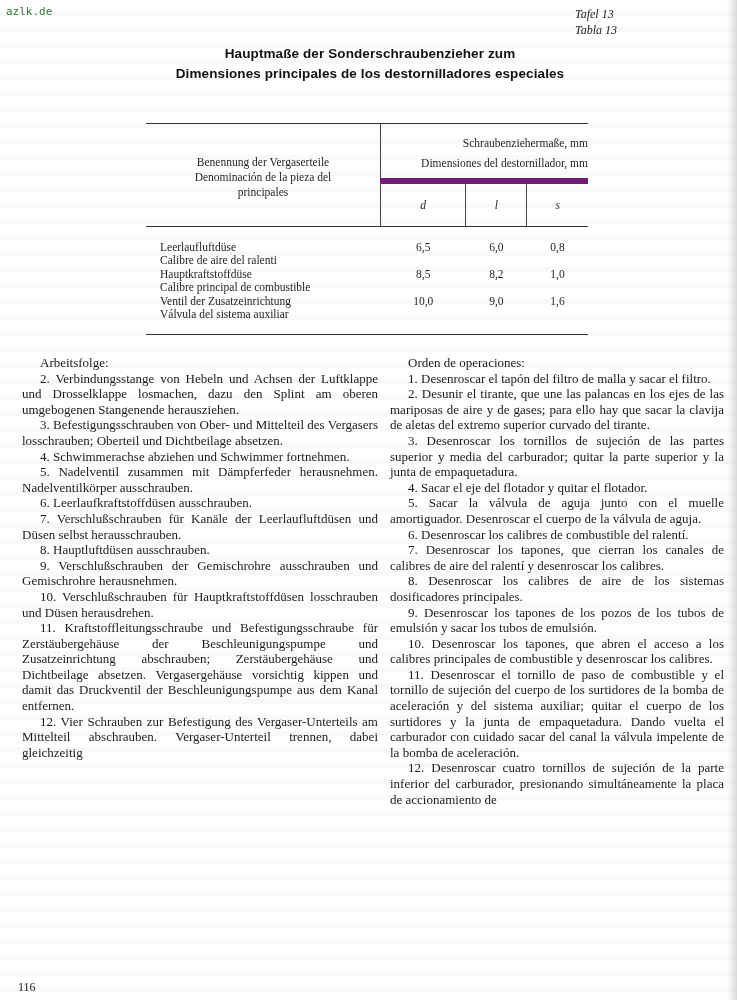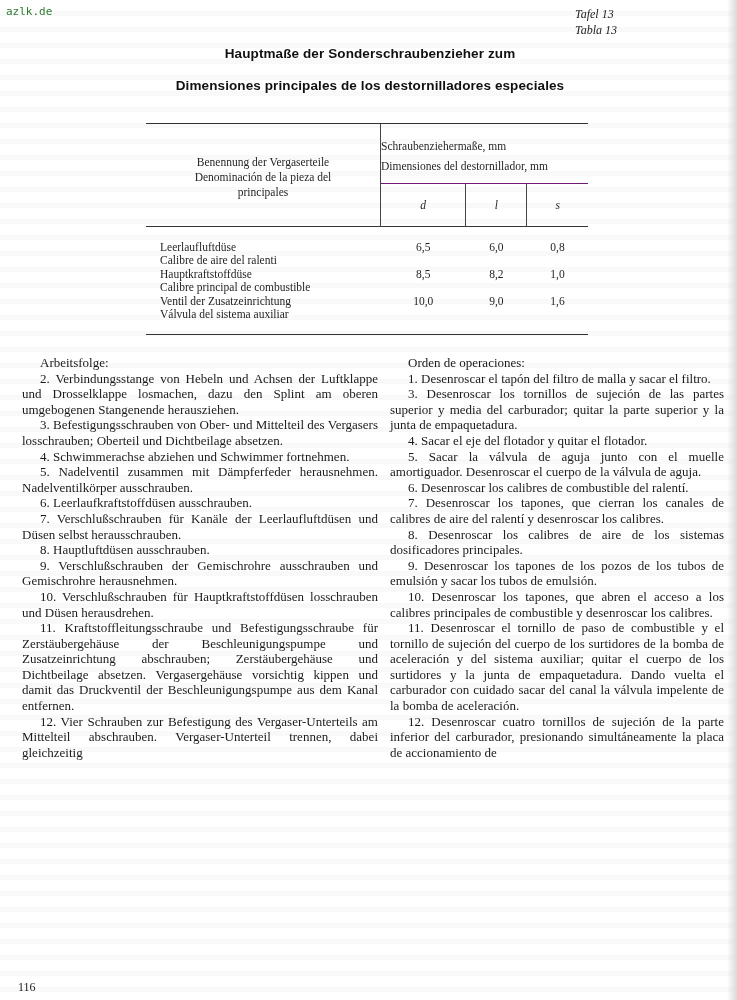--- a/index.html
+++ b/index.html
@@ -23,29 +23,29 @@
   }
   .tafel {
     position: absolute; right: 120px; top: 6px; text-align: left;
     font-style: italic; font-size: 12px; line-height: 16px; color: #222;
   }
   .titles {
     position: absolute; left: 140px; width: 460px; top: 46px; text-align: center;
     font-family: "Liberation Sans", "DejaVu Sans", sans-serif; font-weight: bold;
     font-size: 13.5px; line-height: 16px; letter-spacing: 0.1px; color: #111;
   }
-  .titles .es { margin-top: 16px; }
+  .titles .es { margin-top: 4px; }
   table.dims {
     position: absolute; left: 146px; top: 123px; width: 442px;
     border-collapse: collapse; font-size: 11.5px; color: #1f1f1f;
   }
   table.dims .toprule td { border-top: 1.3px solid #333; height: 0; padding: 0; }
   table.dims th { font-weight: normal; }
   .hdr-name { width: 218px; text-align: center; vertical-align: middle; line-height: 15px; border-right: 1px solid #444; padding: 10px 8px 6px 8px; height: 86px; }
-  .hdr-group { text-align: left; line-height: 20px; padding: 8px 0 4px; border-bottom: 1px solid #701a75; }
+  .hdr-group { text-align: right; line-height: 20px; padding: 8px 0 4px; border-bottom: 6px solid #701a75; }
   .hdr-sym { text-align: center; font-style: italic; height: 40px; }
   .hdr-sym.mid { border-left: 1px solid #444; border-right: 1px solid #444; }
   .midrule td { border-top: 1.3px solid #333; height: 14px; padding: 0; }
   .row td { vertical-align: top; padding: 0; }
   .row .name { line-height: 12.5px; padding-left: 14px; }
   .row .val { text-align: center; line-height: 12.5px; }
   .botrule td { border-top: 1.3px solid #333; height: 0; padding: 0; }
   .col {
     position: absolute; top: 355px; font-size: 13px; line-height: 15.6px;
     text-align: justify; color: #1a1a1a;
@@ -156,20 +156,21 @@
   <p>8. Hauptluftdüsen ausschrauben.</p>
   <p>9. Verschlußschrauben der Gemischrohre ausschrauben und Gemischrohre herausnehmen.</p>
   <p>10. Verschlußschrauben für Hauptkraftstoffdüsen losschrauben und Düsen herausdrehen.</p>
   <p>11. Kraftstoffleitungsschraube und Befestigungsschraube für Zerstäubergehäuse der Beschleunigungspumpe und Zusatzeinrichtung abschrauben; Zerstäubergehäuse und Dichtbeilage absetzen. Vergasergehäuse vorsichtig kippen und damit das Druckventil der Beschleunigungspumpe aus dem Kanal entfernen.</p>
   <p>12. Vier Schrauben zur Befestigung des Vergaser-Unterteils am Mittelteil abschrauben. Vergaser-Unterteil trennen, dabei gleichzeitig</p>
 </div>
 
 <div class="col es">
   <p class="head">Orden de operaciones:</p>
   <p>1. Desenroscar el tapón del filtro de malla y sacar el filtro.</p>
+  <p>2. Desunir el tirante, que une las palancas en los ejes de las mariposas de aire y de gases; para ello hay que sacar la clavija de aletas del extremo superior curvado del tirante.</p>
   <p>3. Desenroscar los tornillos de sujeción de las partes superior y media del carburador; quitar la parte superior y la junta de empaquetadura.</p>
   <p>4. Sacar el eje del flotador y quitar el flotador.</p>
   <p>5. Sacar la válvula de aguja junto con el muelle amortiguador. Desenroscar el cuerpo de la válvula de aguja.</p>
   <p>6. Desenroscar los calibres de combustible del ralentí.</p>
   <p>7. Desenroscar los tapones, que cierran los canales de calibres de aire del ralentí y desenroscar los calibres.</p>
   <p>8. Desenroscar los calibres de aire de los sistemas dosificadores principales.</p>
   <p>9. Desenroscar los tapones de los pozos de los tubos de emulsión y sacar los tubos de emulsión.</p>
   <p>10. Desenroscar los tapones, que abren el acceso a los calibres principales de combustible y desenroscar los calibres.</p>
   <p>11. Desenroscar el tornillo de paso de combustible y el tornillo de sujeción del cuerpo de los surtidores de la bomba de aceleración y del sistema auxiliar; quitar el cuerpo de los surtidores y la junta de empaquetadura. Dando vuelta el carburador con cuidado sacar del canal la válvula impelente de la bomba de aceleración.</p>
   <p>12. Desenroscar cuatro tornillos de sujeción de la parte inferior del carburador, presionando simultáneamente la placa de accionamiento de</p>

